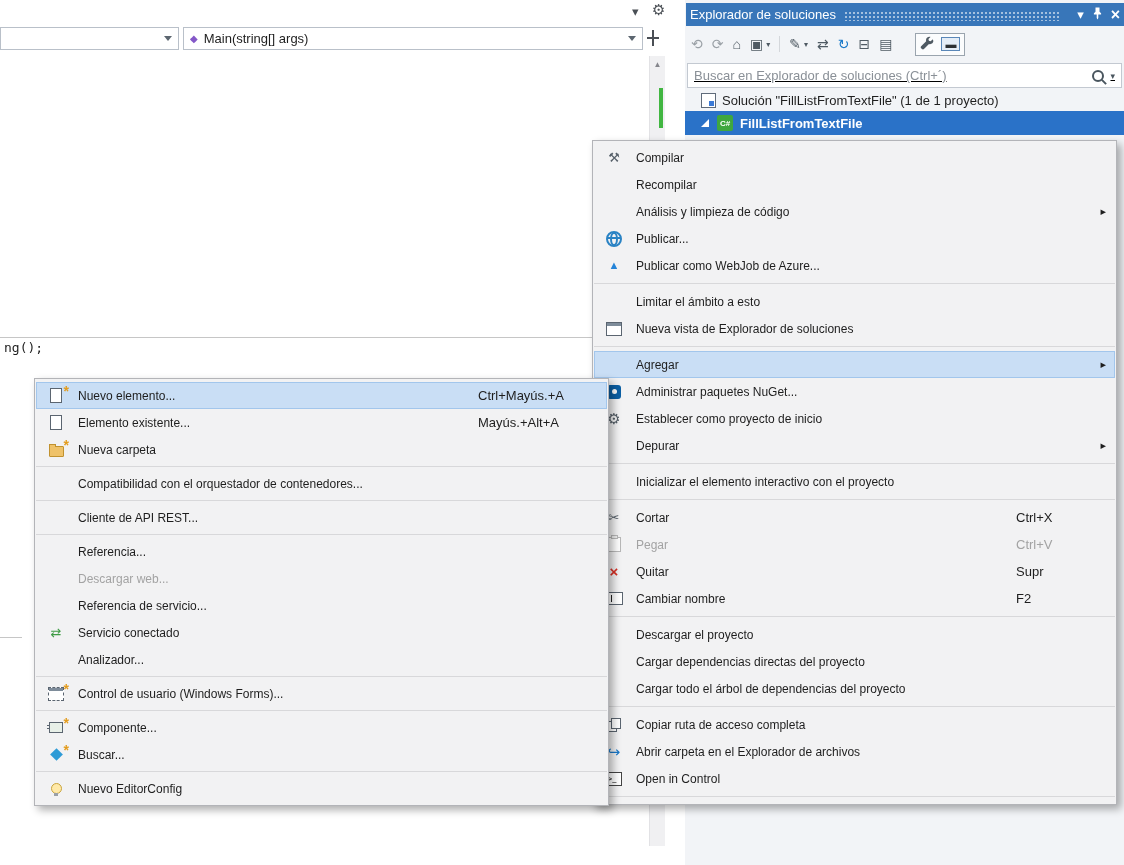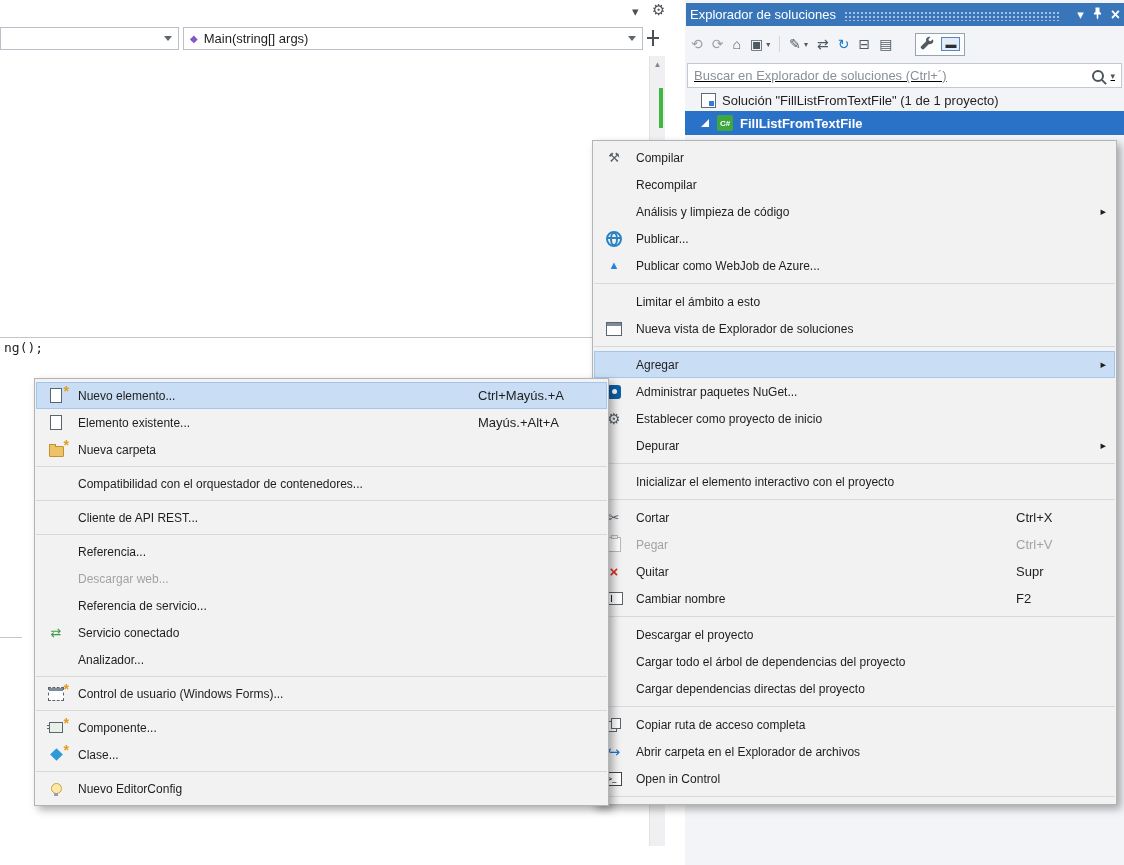--- a/index.html
+++ b/index.html
@@ -281,25 +281,25 @@
       <span class="mi-label">Cambiar nombre</span>
       <span class="mi-short">F2</span>
     </div>
     <div class="msep"></div>
     <div class="mi">
       <span class="mi-ico"></span>
       <span class="mi-label">Descargar el proyecto</span>
     </div>
     <div class="mi">
       <span class="mi-ico"></span>
+      <span class="mi-label">Cargar dependencias directas del proyecto</span>
+    </div>
+    <div class="mi">
+      <span class="mi-ico"></span>
       <span class="mi-label">Cargar todo el árbol de dependencias del proyecto</span>
-    </div>
-    <div class="mi">
-      <span class="mi-ico"></span>
-      <span class="mi-label">Cargar dependencias directas del proyecto</span>
     </div>
     <div class="msep"></div>
     <div class="mi">
       <span class="mi-ico">
           <span class="i-copy"></span>
         </span>
       <span class="mi-label">Copiar ruta de acceso completa</span>
     </div>
     <div class="mi">
       <span class="mi-ico">
@@ -381,21 +381,21 @@
     <div class="mi">
       <span class="mi-ico has-star">
           <span class="i-comp"></span>
         </span>
       <span class="mi-label">Componente...</span>
     </div>
     <div class="mi">
       <span class="mi-ico has-star">
           <span class="i-class"></span>
         </span>
-      <span class="mi-label">Clase...</span>
+      <span class="mi-label">Buscar...</span>
     </div>
     <div class="msep"></div>
     <div class="mi">
       <span class="mi-ico">
           <span class="i-bulb"></span>
         </span>
       <span class="mi-label">Nuevo EditorConfig</span>
     </div>
   </div>
 

